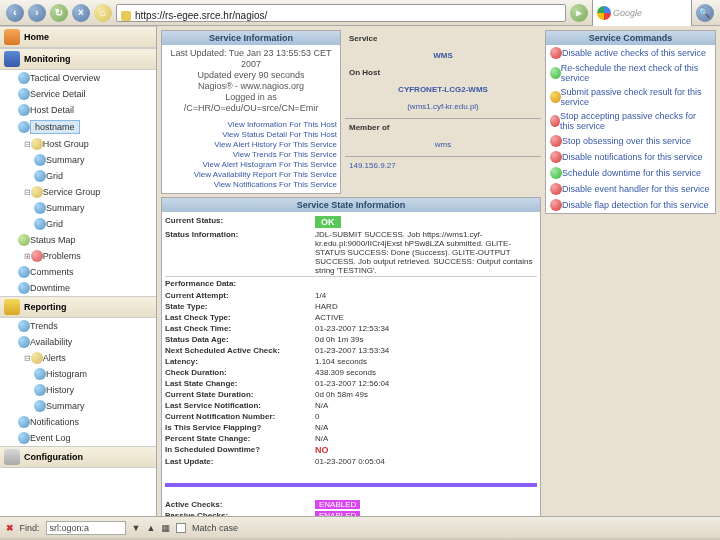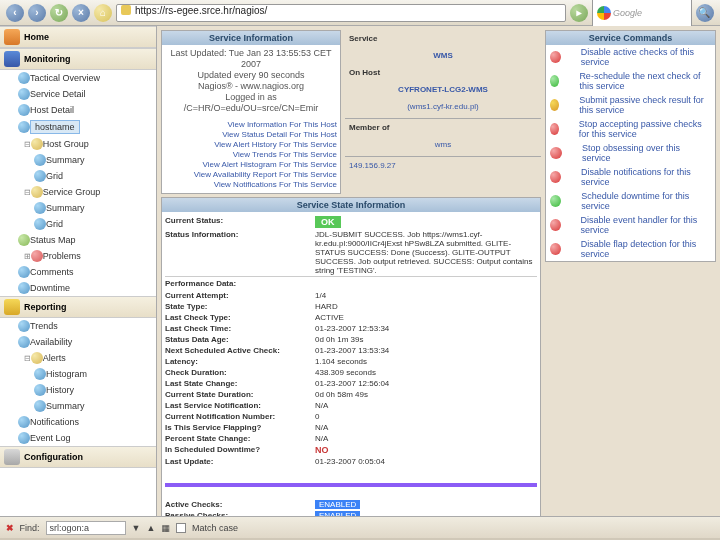--- a/index.html
+++ b/index.html
@@ -1,21 +1,21 @@
 <!DOCTYPE html>
 <html><head>
 <meta charset="utf-8">
 <style>
 *{box-sizing:border-box;margin:0;padding:0;font-family:Verdana,Arial,sans-serif;font-size:9px}
 body{background:#d0c8b8;width:720px;height:540px;overflow:hidden}
 .browser-bar{background:linear-gradient(#f5f3ec,#e0d9c8);height:26px;display:flex;align-items:center;padding:2px 6px;gap:4px;border-bottom:1px solid #aaa}
 .nav-btn{width:18px;height:18px;border-radius:50%;background:radial-gradient(circle at 30% 30%,#9db8d8,#5a7aa8);display:flex;align-items:center;justify-content:center;color:#fff;font-size:10px;font-weight:bold}
 .nav-btn.g{background:radial-gradient(circle at 30% 30%,#b8d89d,#7aa85a)}
 .nav-btn.y{background:radial-gradient(circle at 30% 30%,#f5e8a8,#d8c25a)}
-.url-box{flex:1;background:#fff;border:1px solid #999;height:18px;display:flex;align-items:flex-start;padding:0 4px;gap:4px;border-radius:2px}
+.url-box{flex:1;background:#fff;border:1px solid #999;height:18px;display:flex;align-items:flex-end;padding:0 4px;gap:4px;border-radius:2px}
 .lock{width:10px;height:10px;background:#e8c858;border-radius:2px}
 .url-text{color:#222;font-size:10px}
 .search-box{width:100px;background:#fff;border:1px solid #999;height:31px;display:flex;align-items:center;padding:0 4px;color:#999;font-style:italic}
 .g-logo{width:14px;height:14px;display:inline-block;background:conic-gradient(#4285f4 0 25%,#ea4335 0 50%,#fbbc05 0 75%,#34a853 0);border-radius:50%;margin-right:2px}
 .content{display:flex;height:490px}
 .sidebar{width:157px;background:#fff;border-right:1px solid #aaa;overflow:hidden}
 .sb-section{background:linear-gradient(#f5f0e0,#e8dfc8);padding:2px 4px;display:flex;align-items:center;gap:4px;border-bottom:1px solid #ccc;border-top:1px solid #ccc}
 .sb-icon{width:16px;height:16px;border-radius:3px;display:inline-block}
 .ico-home{background:linear-gradient(#f5a858,#d87828)}
 .ico-mon{background:linear-gradient(#5a8ad8,#3858a8)}
@@ -33,27 +33,27 @@
 .right-col{flex:1;display:flex;flex-direction:column;gap:2px}
 .panel{background:#fff;border:1px solid #aaa}
 .panel-hdr{background:linear-gradient(#c8d8e8,#a8c0d8);padding:2px 4px;font-weight:bold;color:#2a4a6a;text-align:center;font-size:9px}
 .panel-body{padding:3px;font-size:8px;color:#444}
 .info-txt{font-size:8px;color:#555;text-align:center;line-height:11px}
 .link-list div{font-size:8px;color:#3858a8;text-align:right;line-height:10px}
 .field{display:flex;padding:1px 0}
 .f-lbl{width:150px;font-weight:bold;color:#333;font-size:8px}
 .f-val{flex:1;font-size:8px;color:#333}
 .status-ok{background:#58c858;color:#fff;padding:1px 6px;font-weight:bold;display:inline-block}
-.enabled{background:#3b82f6;color:#fff;padding:0 4px;display:inline-block;font-size:8px}
+.enabled{background:#d946ef;color:#fff;padding:0 4px;display:inline-block;font-size:8px}
 .no-val{color:#c83838;font-weight:bold}
 .svc-row{display:flex}
 .svc-lbl{width:80px;font-weight:bold;color:#333;font-size:8px;padding:4px}
 .svc-val{flex:1;color:#3858a8;font-size:8px;padding:4px 0;text-align:center}
 .cmd-panel{background:#fff;border:1px solid #aaa}
-.cmd-row{display:flex;align-items:center;gap:20px;padding:2px 4px;font-size:8px;color:#3858a8}
+.cmd-row{display:flex;align-items:center;gap:0;padding:2px 4px;font-size:8px;color:#3858a8}
 .cmd-ico{width:12px;height:12px;border-radius:50%;display:inline-block}
 .ci-x{background:radial-gradient(circle at 30% 30%,#f5a8a8,#d83838)}
 .ci-r{background:radial-gradient(circle at 30% 30%,#a8e8a8,#38b838)}
 .ci-q{background:radial-gradient(circle at 30% 30%,#f5d858,#d89828)}
 .status-bar{background:linear-gradient(#f0ece0,#e0d8c8);height:22px;border-top:1px solid #aaa;display:flex;align-items:center;padding:2px 6px;gap:6px;font-size:9px;color:#444}
 .sb-input{background:#fff;border:1px solid #aaa;padding:1px 3px;width:80px}
 .sb-chk{width:10px;height:10px;border:1px solid #888;background:#fff}
 .sec-hdr{font-weight:bold;color:#333;font-size:8px;padding:2px 0;border-top:1px solid #ccc}
 </style>
 </head>

